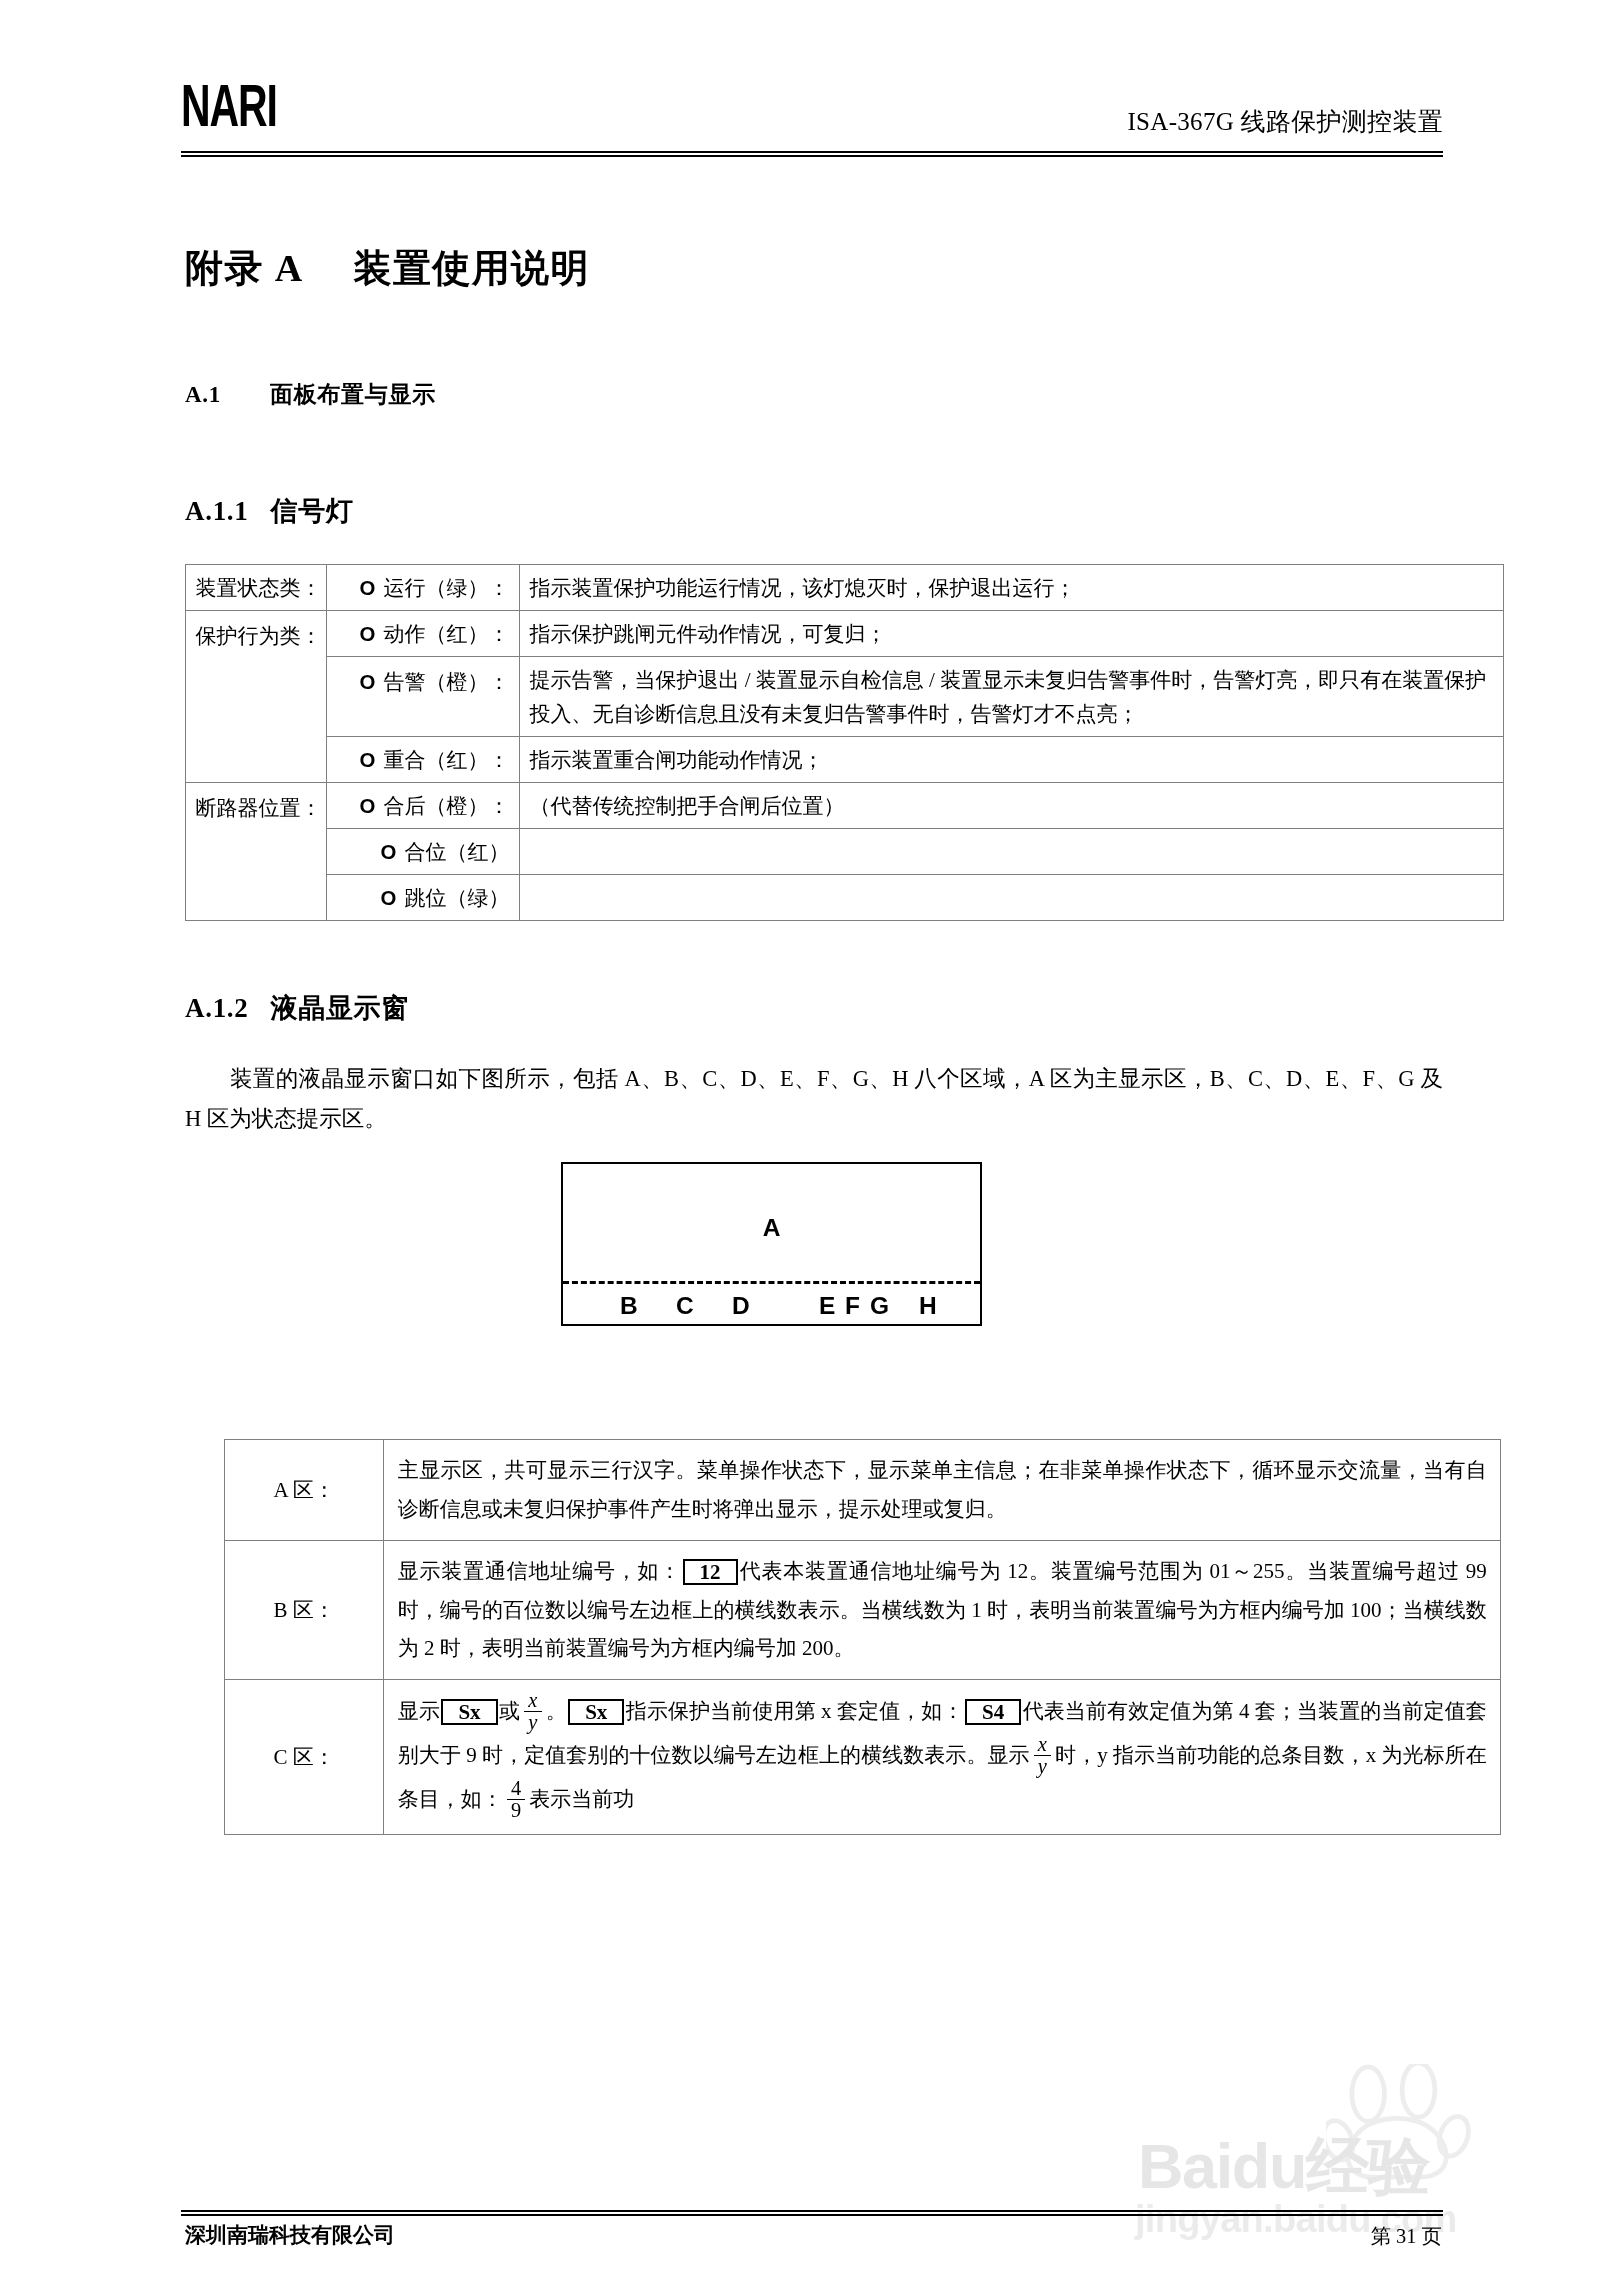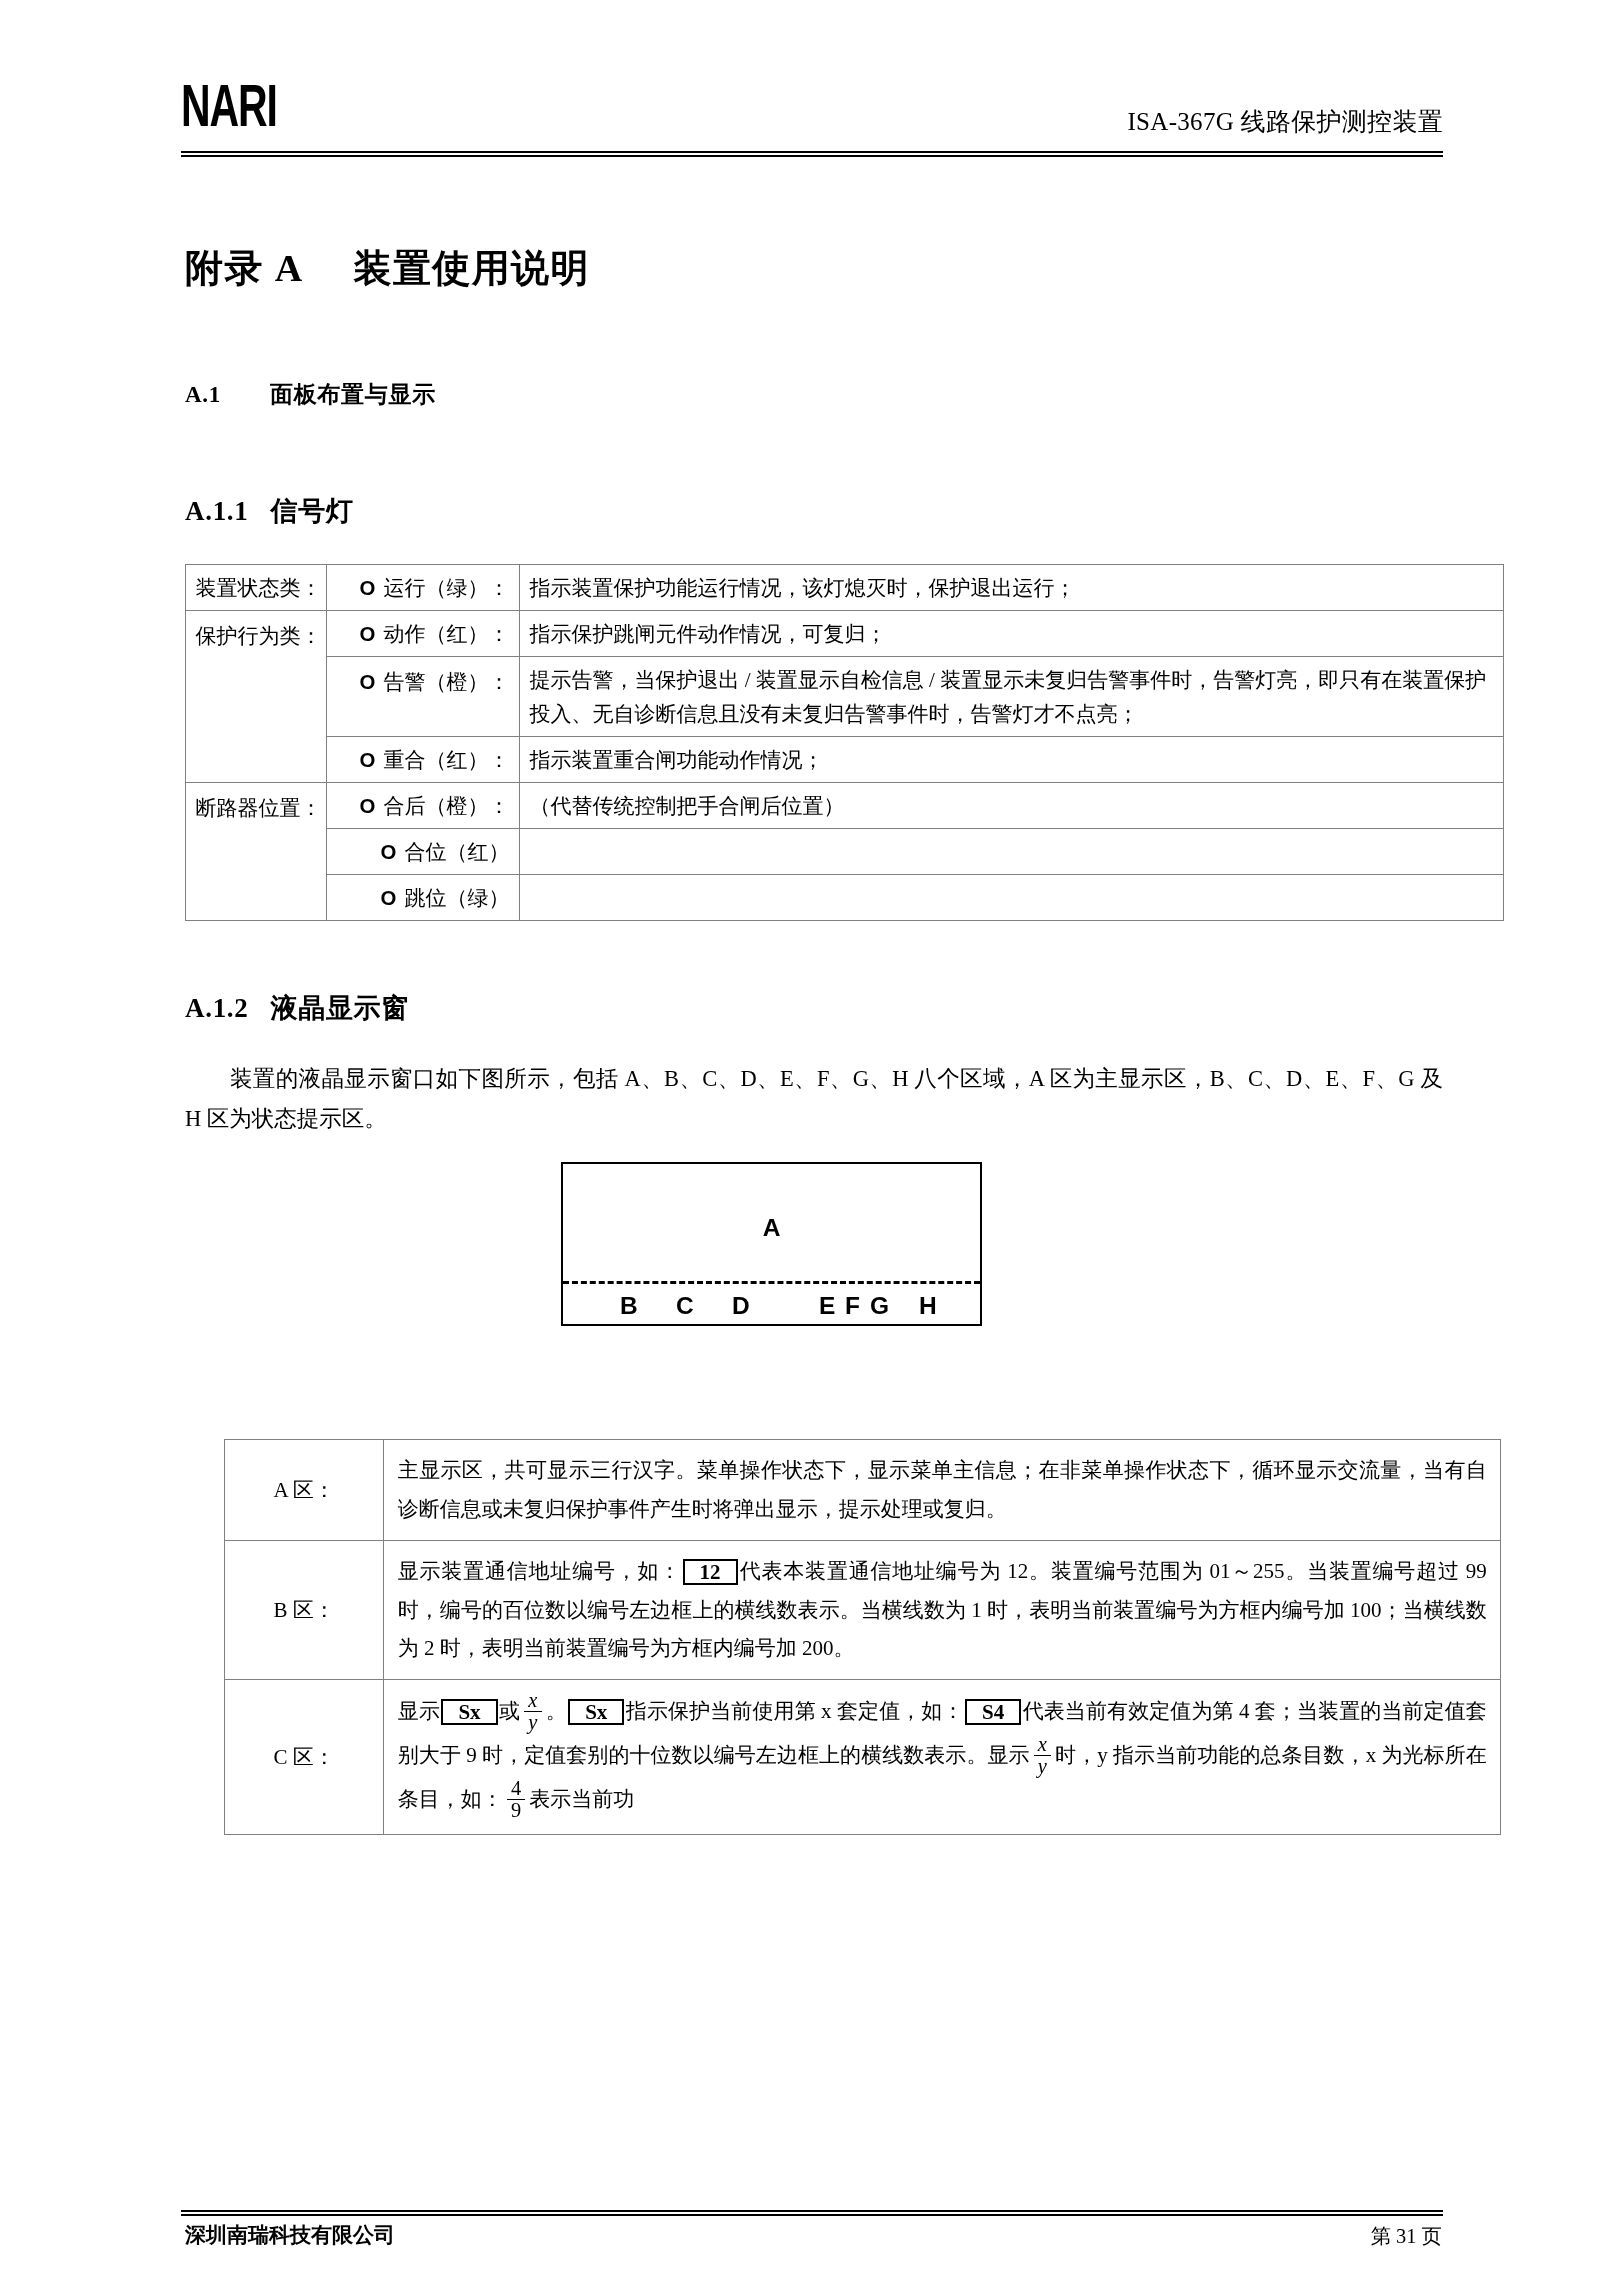--- a/index.html
+++ b/index.html
@@ -401,19 +401,30 @@
         <td class="zc1">B 区：</td>
         <td class="zc2"><span>显示装置通信地址编号，如：</span><span class="boxed">12</span><span>代表本装置通信地址编号为 12。装置编号范围为 01～255。当装置编号超过 99 时，编号的百位数以编号左边框上的横线数表示。当横线数为 1 时，表明当前装置编号为方框内编号加 100；当横线数为 2 时，表明当前装置编号为方框内编号加 200。</span></td>
       </tr>
       <tr>
         <td class="zc1">C 区：</td>
         <td class="zc2"><span>显示</span><span class="boxed">Sx</span><span>或</span><span class="frac"><span class="n">x</span><span class="d">y</span></span><span>。</span><span class="boxed">Sx</span><span>指示保护当前使用第 x 套定值，如：</span><span class="boxed">S4</span><span>代表当前有效定值为第 4 套；当装置的当前定值套别大于 9 时，定值套别的十位数以编号左边框上的横线数表示。显示</span><span class="frac"><span class="n">x</span><span class="d">y</span></span><span>时，y 指示当前功能的总条目数，x 为光标所在条目，如：</span><span class="frac up"><span class="n">4</span><span class="d">9</span></span><span>表示当前功</span></td>
       </tr>
     </tbody>
   </table>
 
+  <div class="watermark">
+    <svg class="wm-paw" width="170" height="116" viewBox="0 0 250 170">
+      <ellipse cx="62" cy="44" rx="24" ry="40" fill="none" stroke="#888" stroke-width="7"></ellipse>
+      <ellipse cx="136" cy="38" rx="24" ry="40" fill="none" stroke="#888" stroke-width="7"></ellipse>
+      <ellipse cx="18" cy="112" rx="20" ry="30" fill="none" stroke="#888" stroke-width="7" transform="rotate(-20 18 112)"></ellipse>
+      <ellipse cx="188" cy="106" rx="20" ry="30" fill="none" stroke="#888" stroke-width="7" transform="rotate(20 188 106)"></ellipse>
+      <path d="M52 96 C20 126 26 168 72 166 L136 166 C182 168 190 126 156 96 C130 74 78 74 52 96 Z" fill="none" stroke="#888" stroke-width="7"></path>
+    </svg>
+    <div class="wm-text">Baidu经验</div>
+    <div class="wm-url">jingyan.baidu.com</div>
+  </div>
 
   <div class="footer-rule"></div>
   <div class="footer-left">深圳南瑞科技有限公司</div>
   <div class="footer-right">第 31 页</div>
 
 </div>
 
 
 </body></html>

